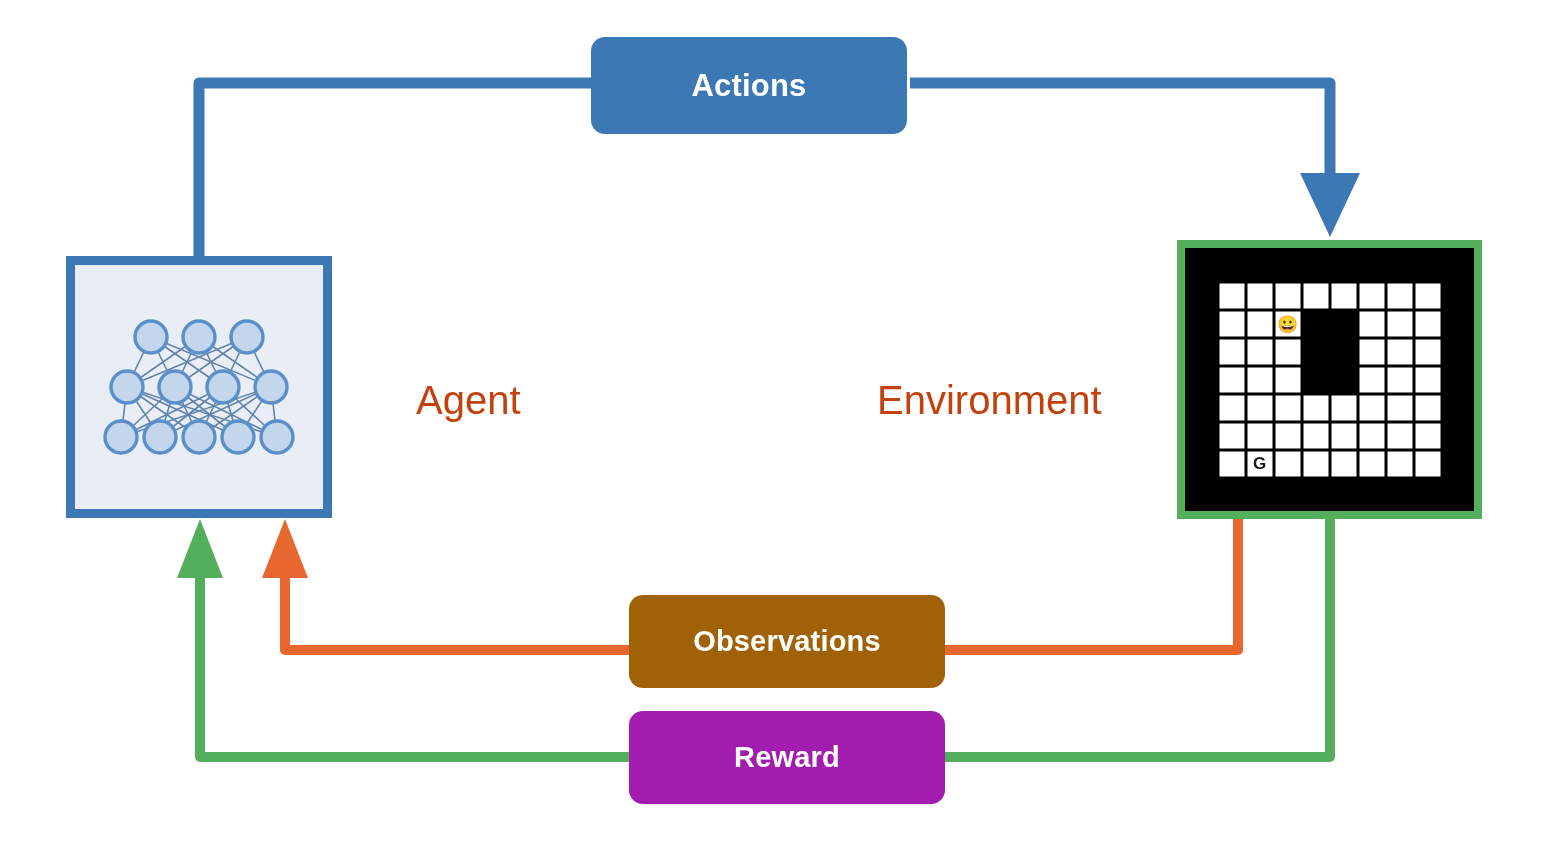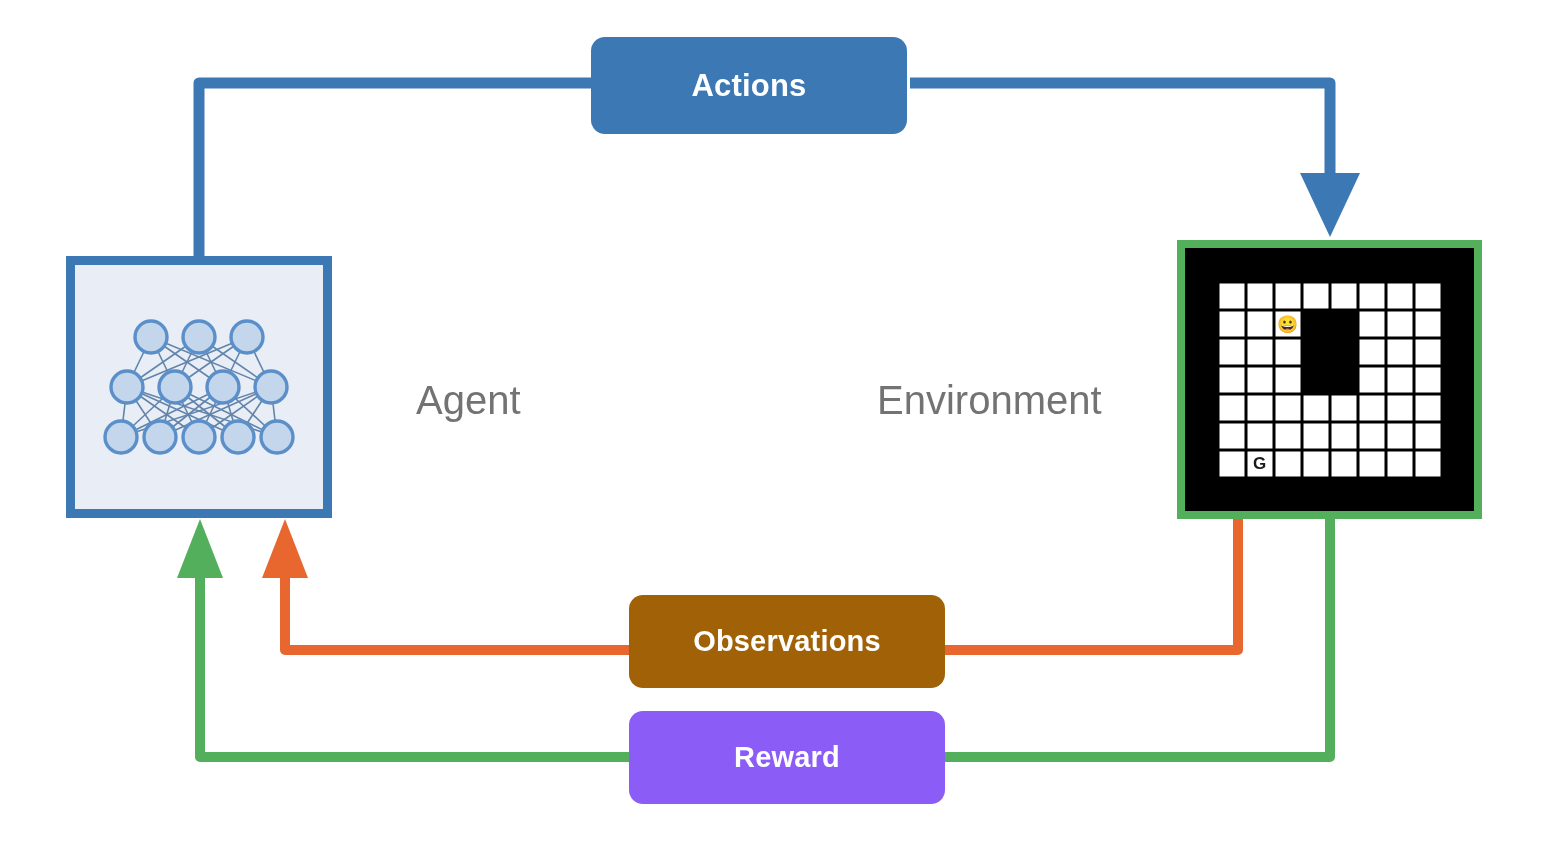--- a/index.html
+++ b/index.html
@@ -45,28 +45,28 @@
   }
   .pill-observations {
     left: 629px; top: 595px;
     width: 316px; height: 93px;
     background: #a16207;
     font-size: 29px;
   }
   .pill-reward {
     left: 629px; top: 711px;
     width: 316px; height: 93px;
-    background: #8b5cf6;
+    background: #a21caf;
     font-size: 29px;
   }
 
   
   .caption {
     position: absolute;
-    color: #737373;
+    color: #c2410c;
     font-size: 40px;
     white-space: nowrap;
   }
   .caption-agent { left: 416px; top: 378px; }
   .caption-env   { left: 877px; top: 378px; }
 
   
   .agent-box {
     position: absolute;
     left: 66px; top: 256px;

